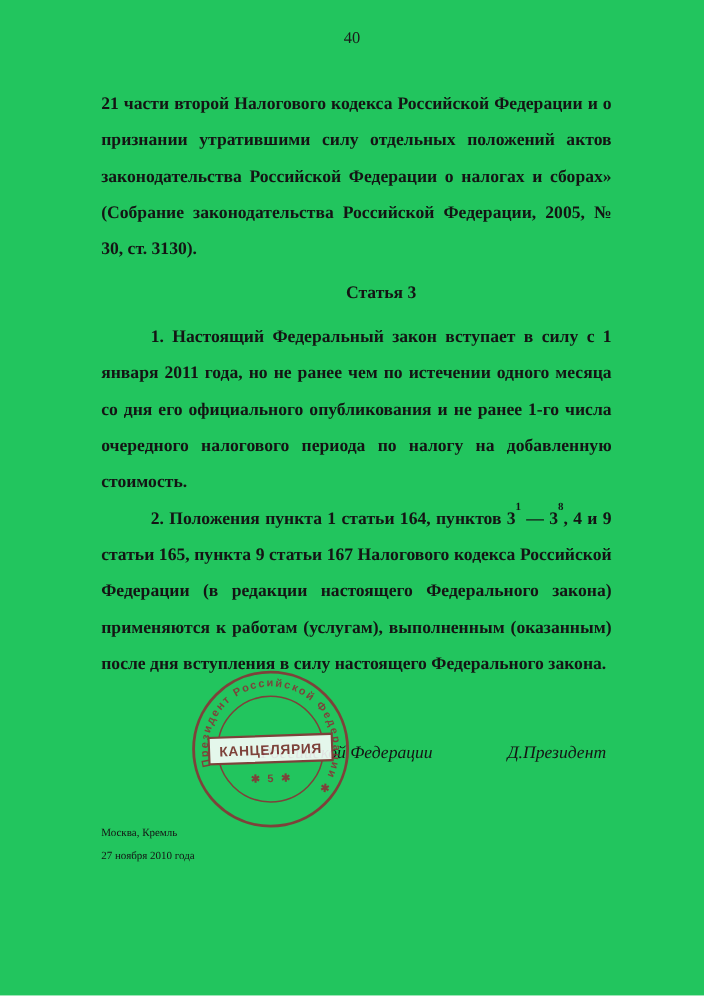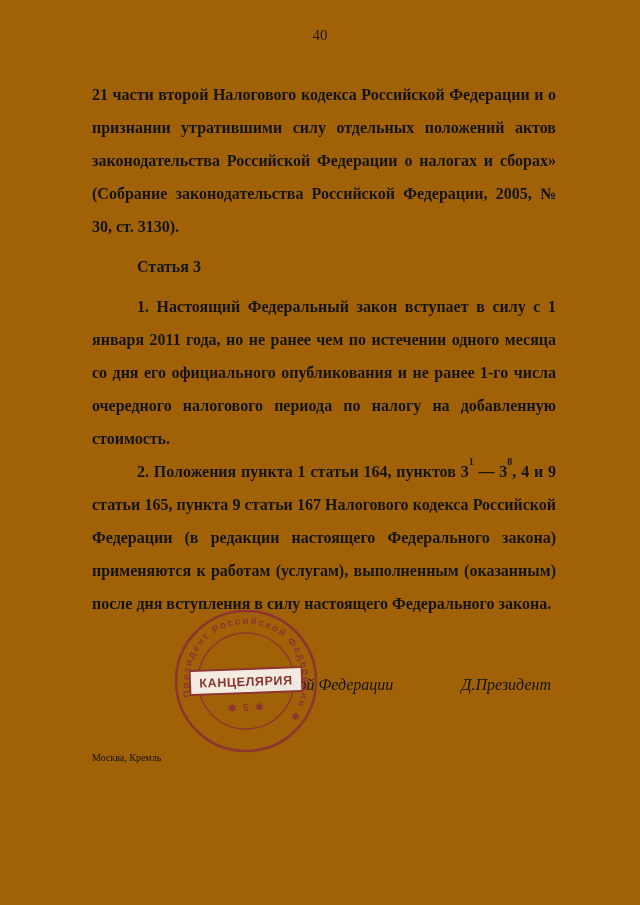--- a/index.html
+++ b/index.html
@@ -8,21 +8,21 @@
     width: 640px;
     height: 905px;
     font-family: "Liberation Serif", serif;
     color: #1a1a1a;
     position: relative;
     overflow: hidden;
   }
   .page {
     position: absolute;
     inset: 0;
-    background: #a16207;
+    background: #22c55e;
   }
   .page-number {
     position: absolute;
     top: 27px;
     left: 0;
     width: 100%;
     text-align: center;
     font-size: 15px;
     color: #1a1a1a;
   }
@@ -37,21 +37,21 @@
     color: #141414;
   }
   .content p { margin: 0; font-weight: bold; }
   .para { text-indent: 45px; }
   .para-noindent { text-indent: 0; }
   .article-heading {
     font-weight: bold;
     text-indent: 45px;
     margin-top: 7px !important;
     margin-bottom: 7px !important;
-    text-align: left;
+    text-align: center;
   }
   sup.ssup {
     font-size: 10px;
     line-height: 0;
     position: relative;
     top: -6px;
   }
   .signature-block {
     position: absolute;
     left: 237px;
@@ -143,15 +143,16 @@
       <g transform="rotate(-2 78 78)">
         <rect x="22" y="66" width="112" height="24" fill="#ffffff" stroke="#8a3136" stroke-width="2"></rect>
         <text x="78" y="83" text-anchor="middle" fill="#8a3136" class="stamp-box-label">КАНЦЕЛЯРИЯ</text>
         <text x="78" y="108" text-anchor="middle" fill="#8a3136" class="stamp-number-font">✱ 5 ✱</text>
       </g>
     </svg>
   </div>
 
   <div class="footer-block">
     <div>Москва, Кремль</div>
+    <div>27 ноября 2010 года</div>
   </div>
 
 </div>
 
 </body></html>

